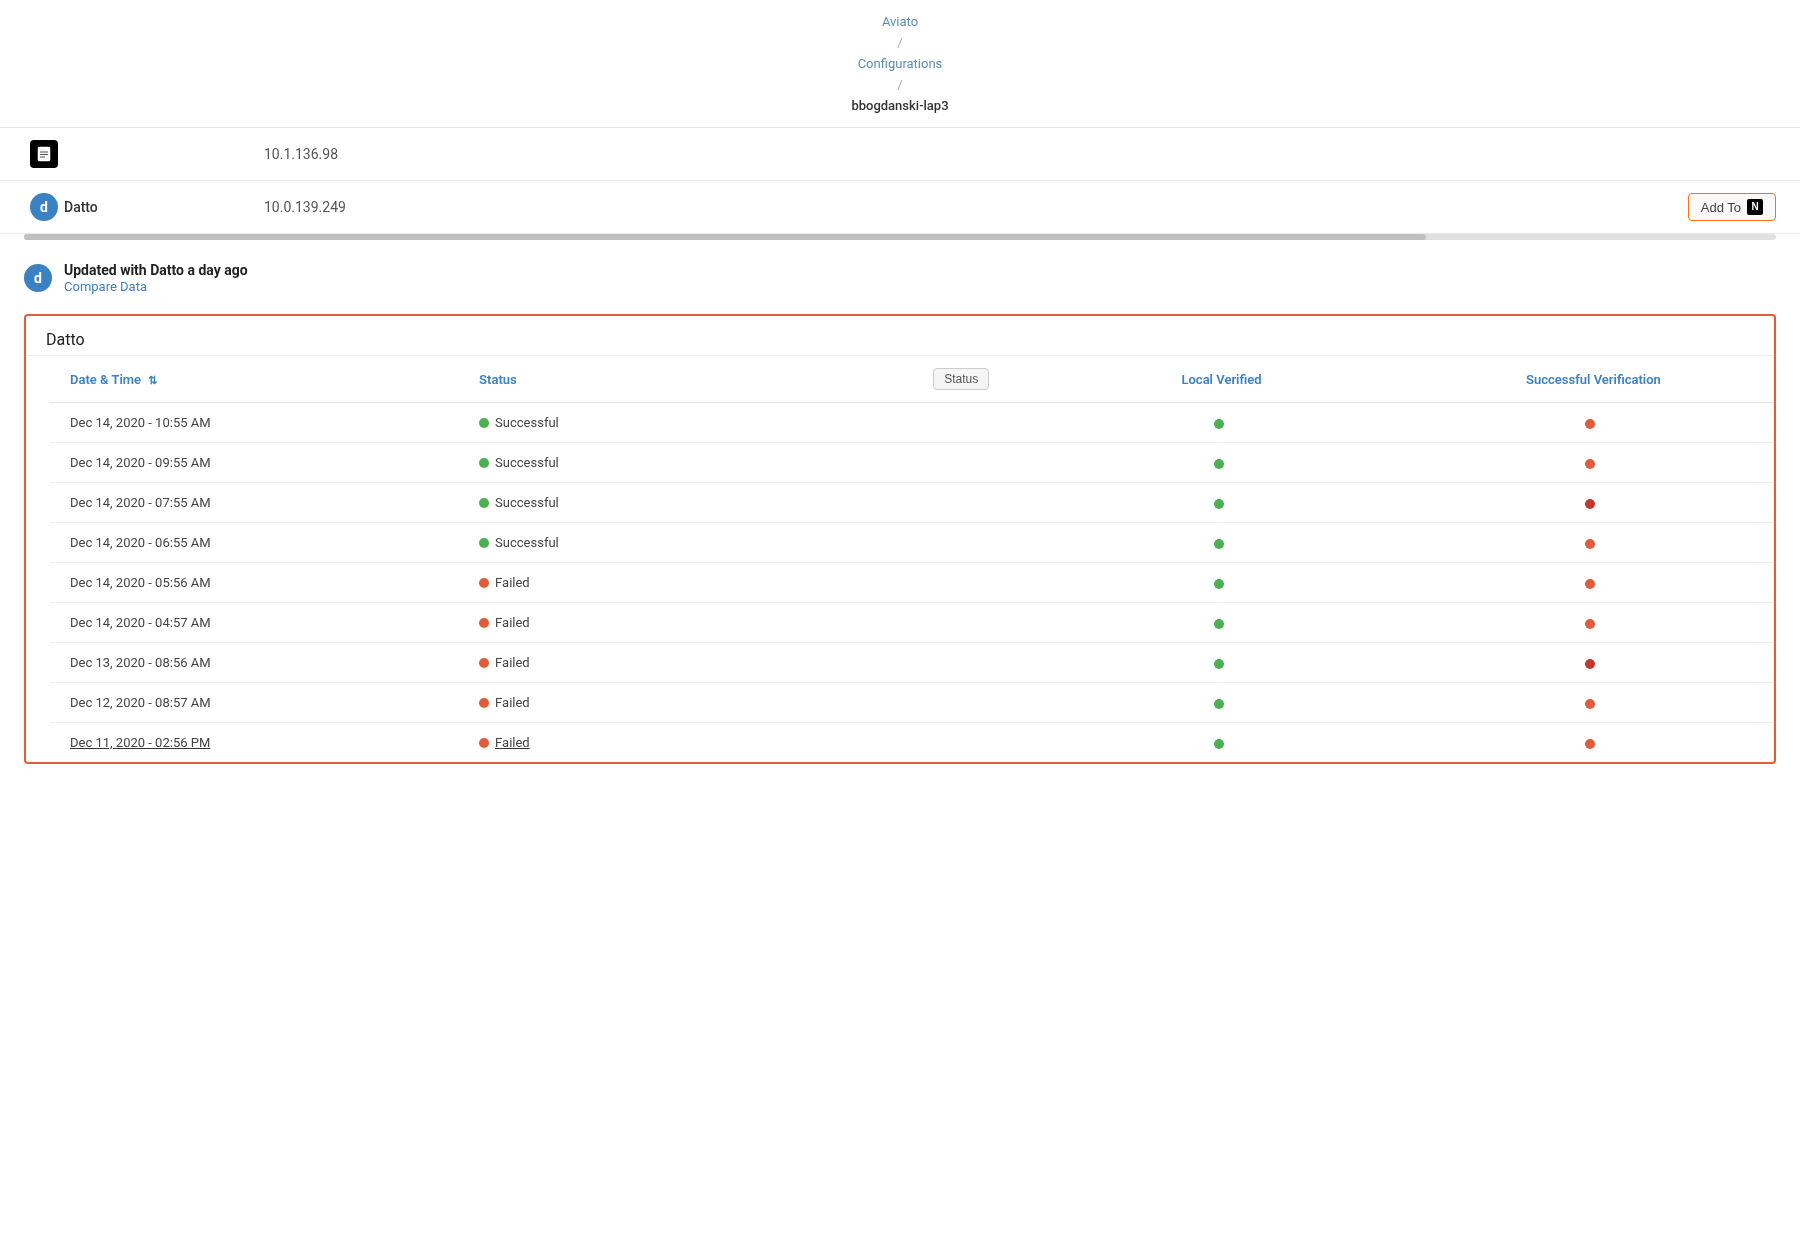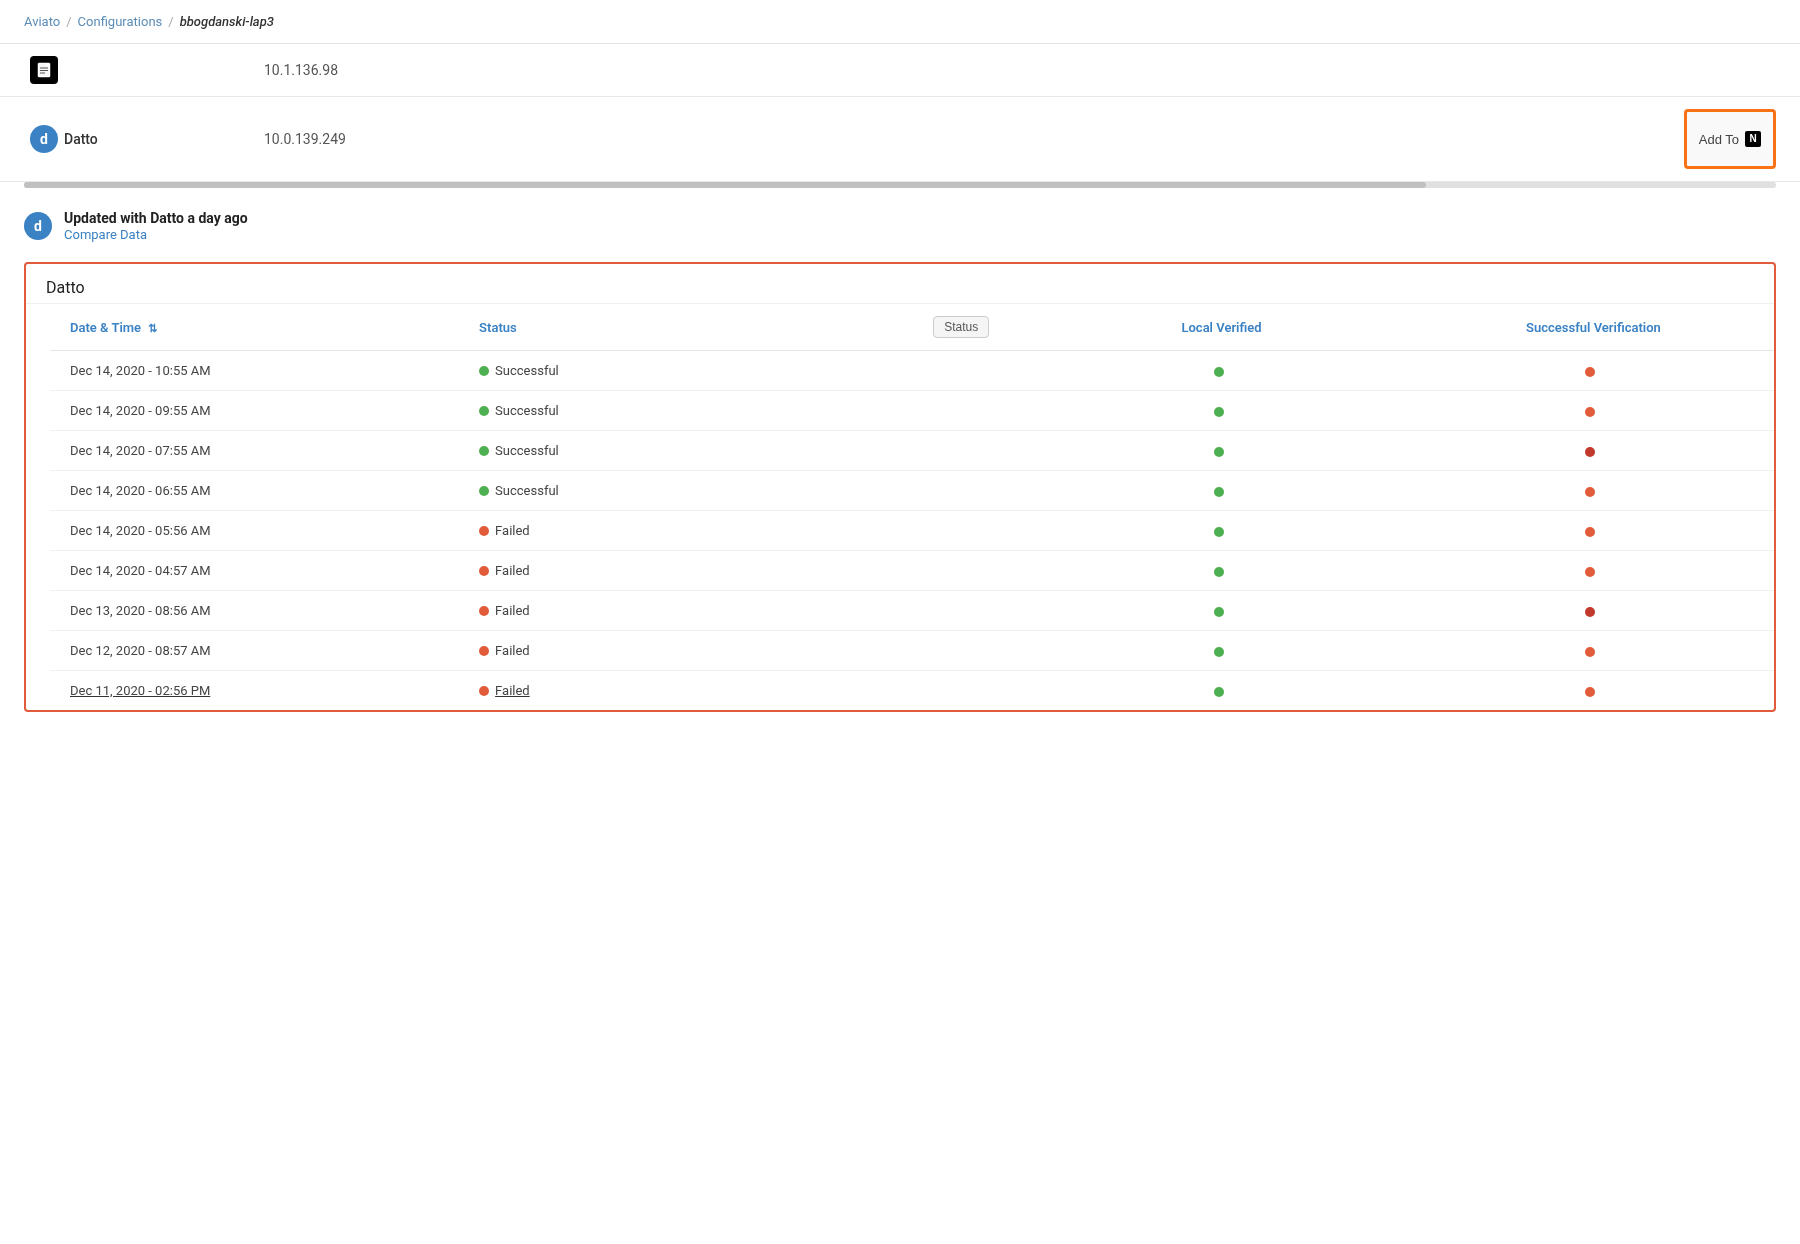--- a/index.html
+++ b/index.html
@@ -11,27 +11,28 @@
     }
 
     .breadcrumb {
       padding: 14px 24px;
       font-size: 13px;
       color: #666;
       border-bottom: 1px solid #e5e5e5;
       display: flex;
       align-items: center;
       gap: 6px;
+      flex-direction: column;
     }
     .breadcrumb a {
       color: #5b8db8;
       text-decoration: none;
     }
     .breadcrumb .sep { color: #aaa; }
-    .breadcrumb .current { color: #333; font-weight: 500; font-style: italic; }
+    .breadcrumb .current { color: #333; font-weight: 500; }
 
     .integration-list {
       width: 100%;
     }
     .integration-row {
       display: flex;
       align-items: center;
       padding: 12px 24px;
       border-bottom: 1px solid #e8e8e8;
       min-height: 52px;
@@ -76,23 +77,23 @@
       border-radius: 50%;
       display: flex;
       align-items: center;
       justify-content: center;
       color: #fff;
       font-size: 14px;
       font-weight: bold;
     }
 
     .btn-add {
-      border: 3px solid #f97316;
+      border: 1px solid #f97316;
       background: #f9f9f9;
-      padding: 19px 12px;
+      padding: 5px 12px;
       border-radius: 4px;
       cursor: pointer;
       font-size: 13px;
       color: #444;
       display: flex;
       align-items: center;
       gap: 6px;
     }
 
     .scrollbar-track {

